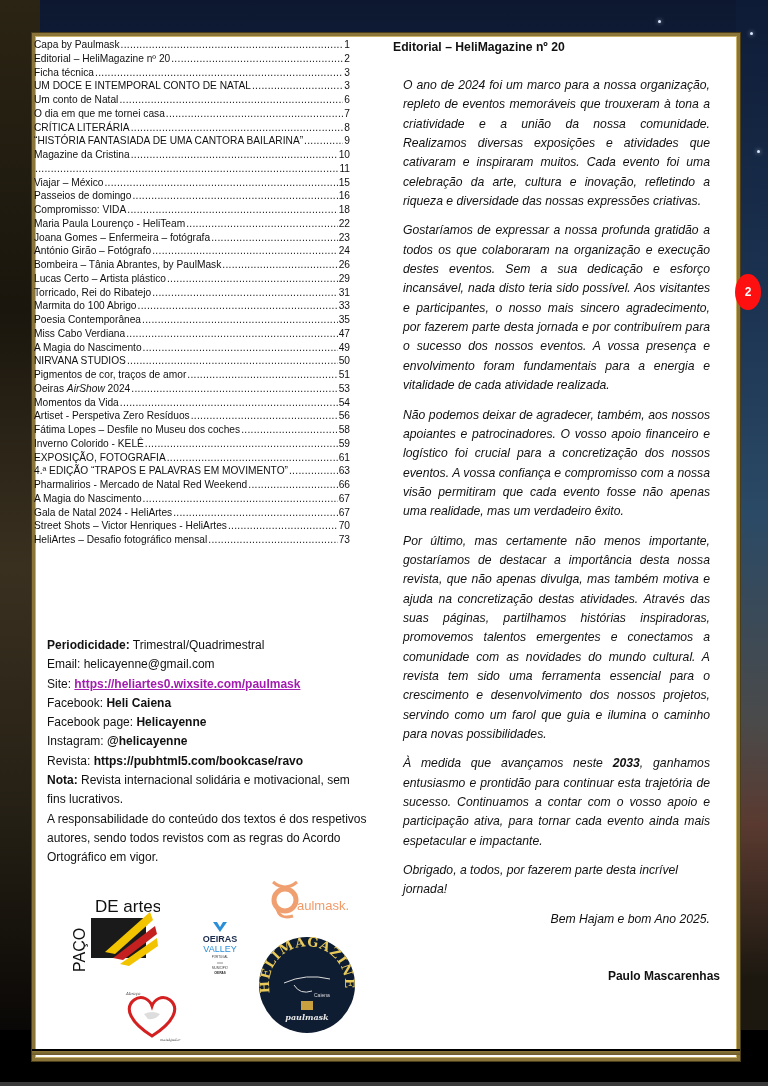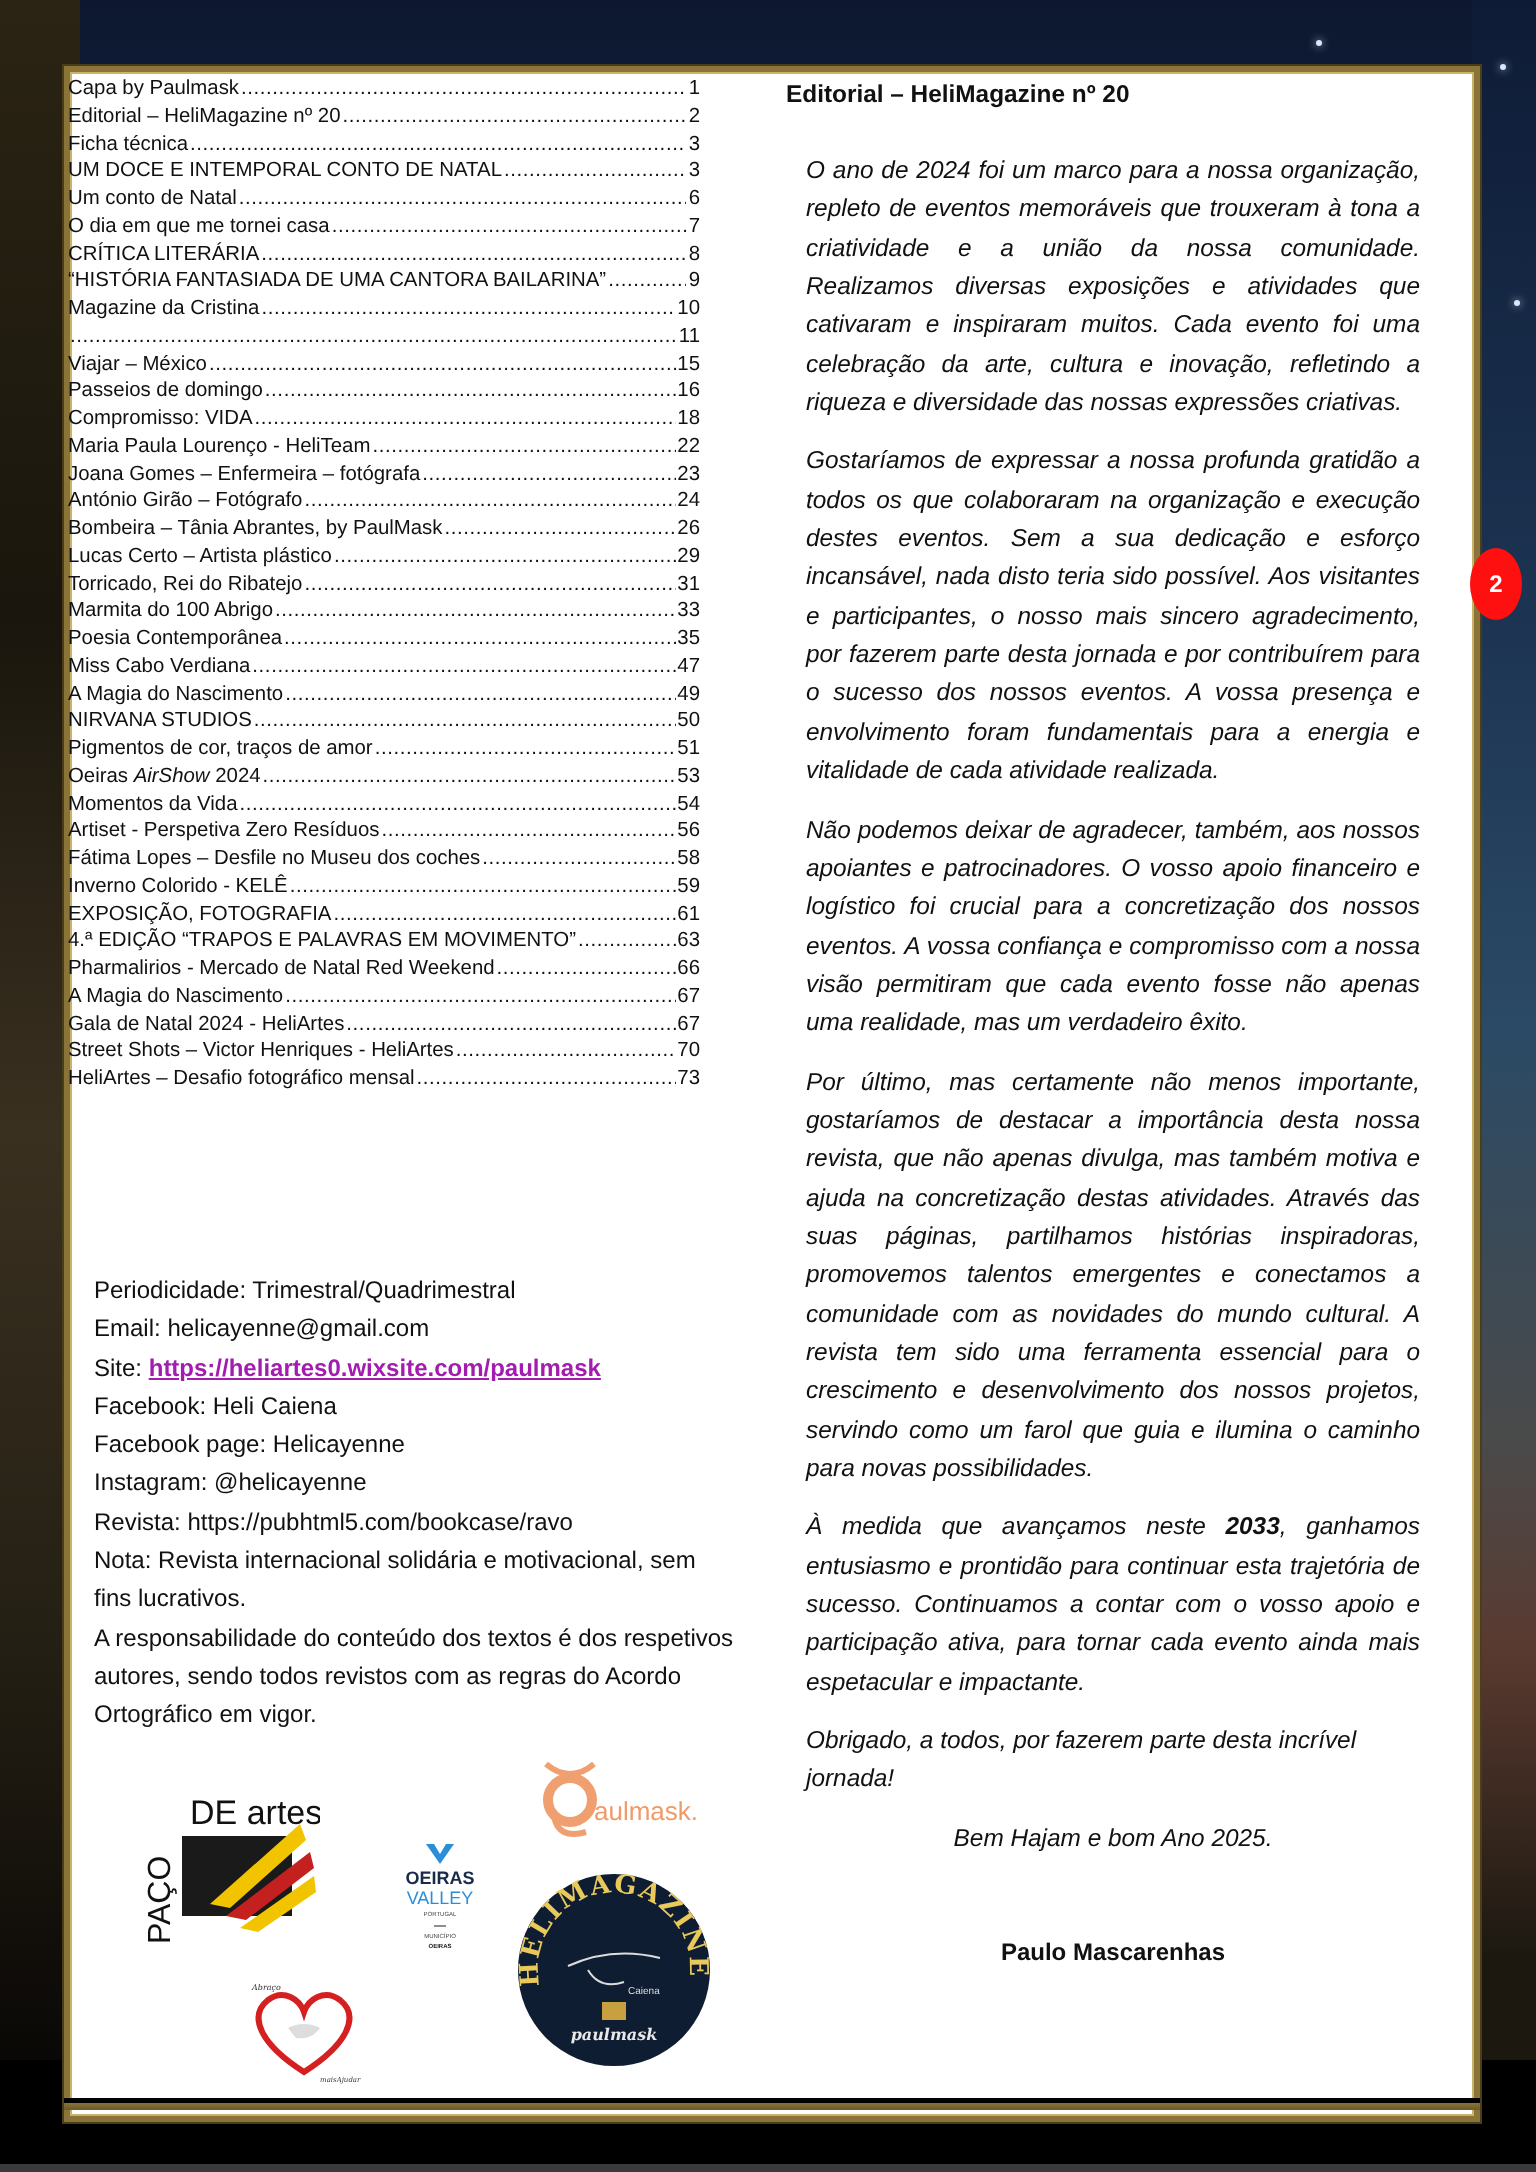--- a/index.html
+++ b/index.html
@@ -35,37 +35,37 @@
     .toc-row {
       display: flex; align-items: baseline; font-size: 10.2px; line-height: 13.75px; color: #111; white-space: nowrap;
     }
     .toc-title { flex: 0 0 auto; }
     .toc-title i { font-style: italic; }
     .toc-dots { flex: 1 1 auto; overflow: hidden; margin: 0 1px; }
     .toc-dots::before { content: "................................................................................................................................................"; letter-spacing: 0.3px; }
     .toc-page { flex: 0 0 auto; }
 
     .info { position: absolute; left: 47px; top: 636px; width: 320px; font-size: 12px; line-height: 19.3px; color: #111; }
-    .info b { font-weight: normal; }
+    .info b { font-weight: bold; }
     .info a { color: #a21caf; text-decoration: underline; font-weight: bold; }
     .info p { margin: 0; }
 
     .logos { position: absolute; left: 60px; top: 870px; width: 310px; height: 170px; }
     .logo { position: absolute; }
     .logo-paco { left: 5px; top: 20px; width: 95px; height: 85px; }
     .logo-oeiras { left: 136px; top: 50px; width: 48px; height: 60px; }
     .logo-paulmask { left: 205px; top: 8px; width: 90px; height: 45px; }
     .logo-heli { left: 196px; top: 65px; width: 102px; height: 100px; }
     .logo-heart { left: 60px; top: 118px; width: 65px; height: 55px; }
 
     .col-right { position: absolute; left: 393px; top: 38px; width: 327px; color: #111; }
     .ed-title { font-size: 12.2px; font-weight: bold; line-height: 18px; margin: 0 0 20px 0; }
     .ed-body { font-size: 12.2px; line-height: 19.35px; text-align: justify; }
     .ed-body p { margin: 10px; font-style: italic; }
-    .ed-signature { font-size: 12px; font-weight: bold; text-align: center; margin-top: 40px; }
+    .ed-signature { font-size: 12px; font-weight: bold; text-align: right; margin-top: 40px; }
 
     .page-badge {
       position: absolute; left: 735px; top: 274px; width: 26px; height: 36px; border-radius: 50%;
       background: #ff1010; color: #fff; font-weight: bold; font-size: 12px;
       display: flex; align-items: center; justify-content: center;
     }
   </style>
 </head>
 <body>
 
@@ -332,16 +332,16 @@
 
 <div class="col-right">
   <div class="ed-title">Editorial – HeliMagazine nº 20</div>
   <div class="ed-body">
     <p>O ano de 2024 foi um marco para a nossa organização, repleto de eventos memoráveis que trouxeram à tona a criatividade e a união da nossa comunidade. Realizamos diversas exposições e atividades que cativaram e inspiraram muitos. Cada evento foi uma celebração da arte, cultura e inovação, refletindo a riqueza e diversidade das nossas expressões criativas.</p>
     <p>Gostaríamos de expressar a nossa profunda gratidão a todos os que colaboraram na organização e execução destes eventos. Sem a sua dedicação e esforço incansável, nada disto teria sido possível. Aos visitantes e participantes, o nosso mais sincero agradecimento, por fazerem parte desta jornada e por contribuírem para o sucesso dos nossos eventos. A vossa presença e envolvimento foram fundamentais para a energia e vitalidade de cada atividade realizada.</p>
     <p>Não podemos deixar de agradecer, também, aos nossos apoiantes e patrocinadores. O vosso apoio financeiro e logístico foi crucial para a concretização dos nossos eventos. A vossa confiança e compromisso com a nossa visão permitiram que cada evento fosse não apenas uma realidade, mas um verdadeiro êxito.</p>
     <p>Por último, mas certamente não menos importante, gostaríamos de destacar a importância desta nossa revista, que não apenas divulga, mas também motiva e ajuda na concretização destas atividades. Através das suas páginas, partilhamos histórias inspiradoras, promovemos talentos emergentes e conectamos a comunidade com as novidades do mundo cultural. A revista tem sido uma ferramenta essencial para o crescimento e desenvolvimento dos nossos projetos, servindo como um farol que guia e ilumina o caminho para novas possibilidades.</p>
     <p><span>À medida que avançamos neste </span><b>2033</b><span>, ganhamos entusiasmo e prontidão para continuar esta trajetória de sucesso. Continuamos a contar com o vosso apoio e participação ativa, para tornar cada evento ainda mais espetacular e impactante.</span></p>
     <p style="text-align:left">Obrigado, a todos, por fazerem parte desta incrível jornada!</p>
-    <p style="text-align:center">Bem Hajam e bom Ano 2025.</p>
+    <p style="text-align:right">Bem Hajam e bom Ano 2025.</p>
   </div>
   <div class="ed-signature">Paulo Mascarenhas</div>
 </div>
 
 </body></html>

